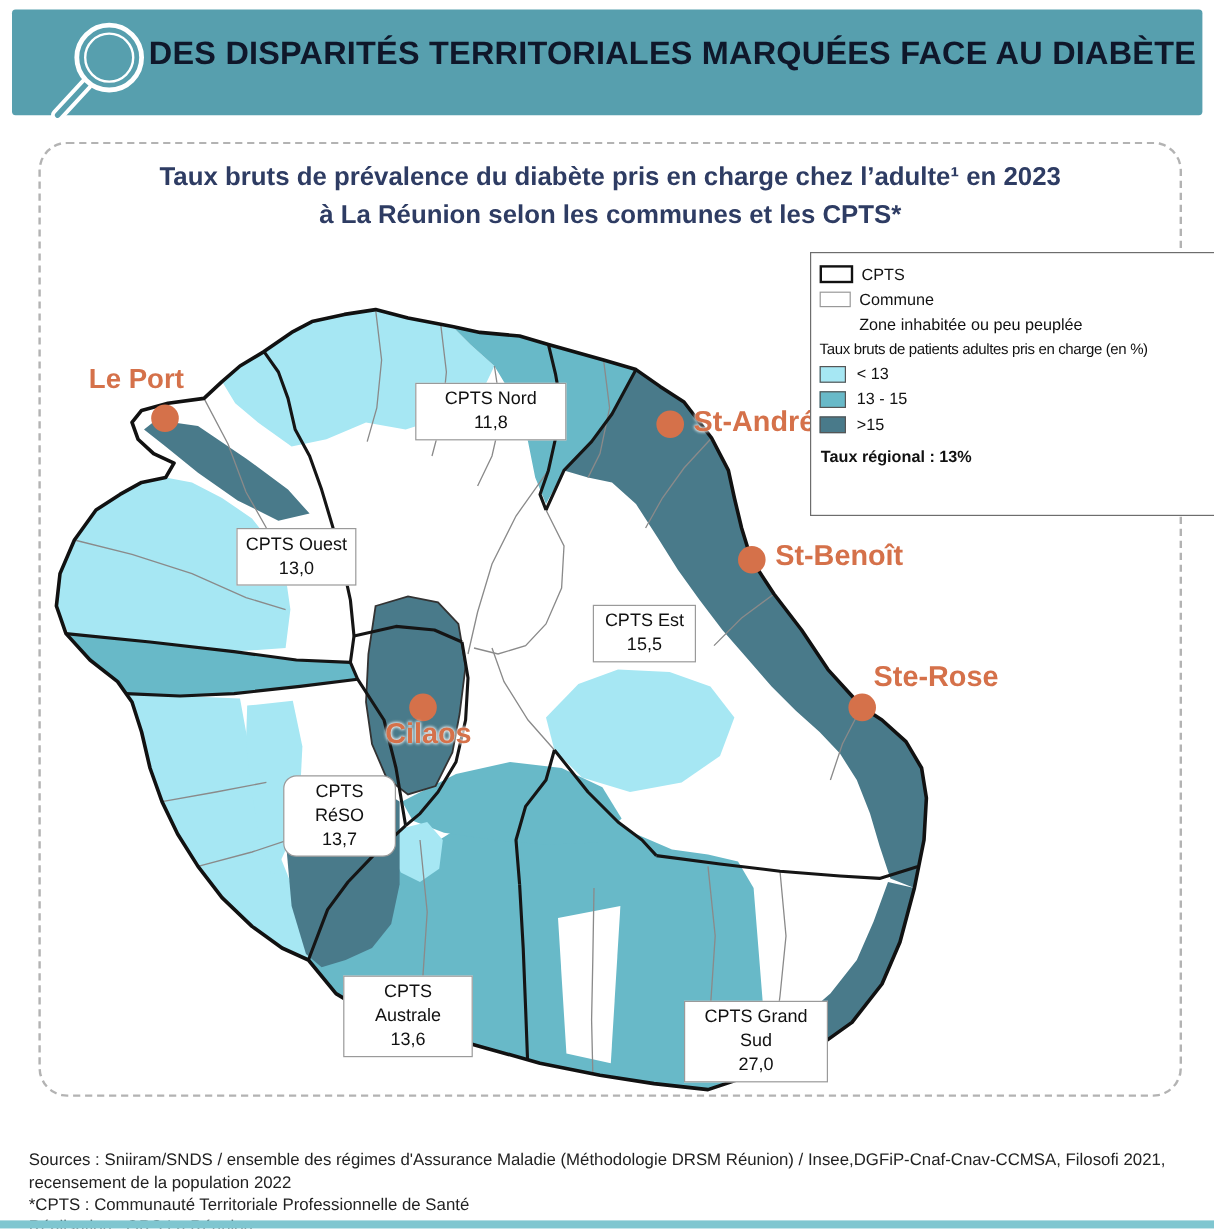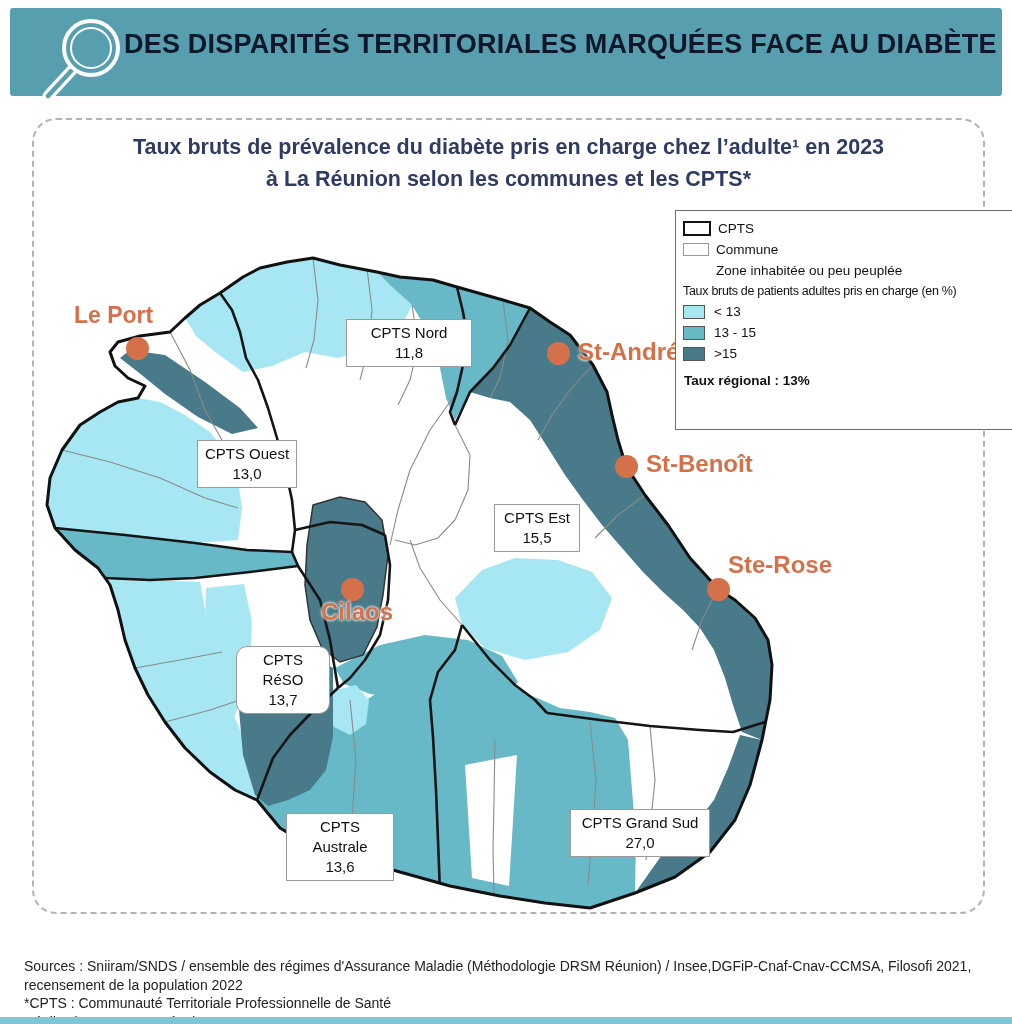--- a/index.html
+++ b/index.html
@@ -152,21 +152,21 @@
     <div>15,5</div>
   </div>
   <div class="zone-box" style="left:236px;top:646px;width:94px;border-radius:11px;">
     <div>CPTS RéSO</div>
     <div>13,7</div>
   </div>
   <div class="zone-box" style="left:250px;top:813px;width:108px;margin-left:36px;">
     <div>CPTS Australe</div>
     <div>13,6</div>
   </div>
-  <div class="zone-box" style="left:570px;top:809px;width:140px;">
+  <div class="zone-box" style="left:570px;top:834px;width:120px;">
     <div>CPTS Grand Sud</div>
     <div>27,0</div>
   </div>
 
   <div class="dot" style="left:126px;top:337px;"></div>
   <div class="city" style="left:74px;top:302px;font-size:23px;">Le Port</div>
   <div class="dot" style="left:547px;top:342px;"></div>
   <div class="city" style="left:578px;top:338px;">St-André</div>
   <div class="dot" style="left:615px;top:455px;"></div>
   <div class="city" style="left:646px;top:450px;">St-Benoît</div>

